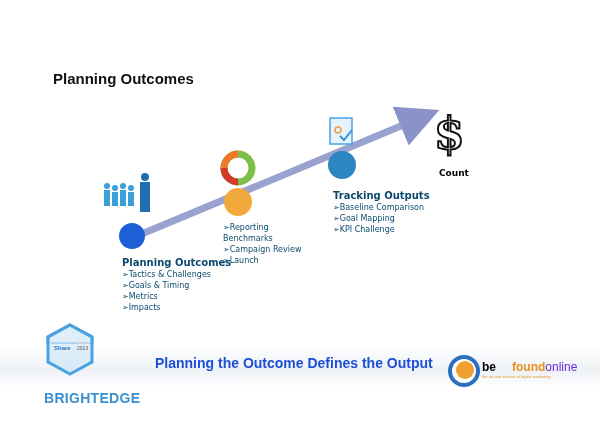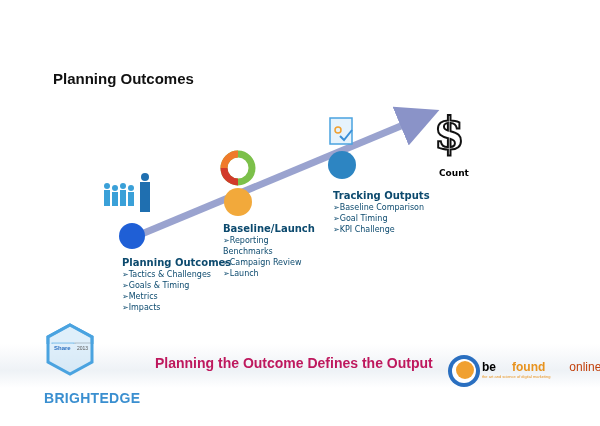--- a/index.html
+++ b/index.html
@@ -4,26 +4,26 @@
 <style>
   html, body { margin:0; padding:0; }
   body { width:600px; height:426px; background:#fff; position:relative; overflow:hidden; font-family:"Liberation Sans", sans-serif; }
   .title { position:absolute; left:53px; top:70px; font-size:15px; font-weight:bold; color:#111; }
   svg.main { position:absolute; left:0; top:0; }
   .label { position:absolute; font-family:"DejaVu Sans", sans-serif; color:#0c4a6e; }
   .label .h { font-size:10px; font-weight:bold; line-height:13px; }
   .label .i { font-size:8px; line-height:11px; }
   .count { position:absolute; left:439px; top:168px; font-family:"DejaVu Sans", sans-serif; font-size:9px; font-weight:bold; }
   .banner { position:absolute; left:0; top:344px; width:600px; height:44px; background:linear-gradient(180deg,#fff 0%,#eef2f6 60%,#fff 100%); }
-  .bannertxt { position:absolute; left:155px; top:355px; font-size:14px; font-weight:bold; color:#be185d; }
+  .bannertxt { position:absolute; left:155px; top:355px; font-size:14px; font-weight:bold; color:#1d4ed8; }
   .brightedge { position:absolute; left:44px; top:390px; font-size:14px; font-weight:bold; color:#3a8fd0; letter-spacing:0.3px; }
   .bfo { position:absolute; left:482px; top:360px; font-size:12px; font-weight:bold; }
   .bfo .a { color:#000000; }
   .bfo .b { color:#e8931e;padding-left:16px; }
-  .bfo .c { color:#c2410c; font-weight:normal;margin-left:24px; }
+  .bfo .c { color:#6d28d9; font-weight:normal; }
   .bfo-tag { position:absolute; left:482px; top:374px; font-size:4px; color:#e8931e; }
 </style>
 </head>
 <body>
 
 <div class="title">Planning Outcomes</div>
 
 <svg class="main" width="600" height="426">
   <defs>
     <marker id="ah" markerWidth="6" markerHeight="6" refX="3" refY="3" orient="auto">
@@ -77,30 +77,29 @@
 <div class="count">Count</div>
 
 <div class="label" style="left:122px;top:256px;">
   <div class="h">Planning Outcomes</div>
   <div class="i">➢Tactics &amp; Challenges</div>
   <div class="i">➢Goals &amp; Timing</div>
   <div class="i">➢Metrics</div>
   <div class="i">➢Impacts</div>
 </div>
 <div class="label" style="left:223px;top:222px;">
-  <div class="h">Baseline/Launch</div>
   <div class="i">➢Reporting</div>
   <div class="i">Benchmarks</div>
   <div class="i">➢Campaign Review</div>
   <div class="i">➢Launch</div>
 </div>
 <div class="label" style="left:333px;top:189px;">
   <div class="h">Tracking Outputs</div>
   <div class="i">➢Baseline Comparison</div>
-  <div class="i">➢Goal Timing</div>
+  <div class="i">➢Goal Mapping</div>
   <div class="i">➢KPI Challenge</div>
 </div>
 
 <div class="banner"></div>
 <svg class="main" width="600" height="426" style="pointer-events:none">
   <polygon points="70,325 92,337 92,362 70,374 48,362 48,337" fill="#bfe0f5" opacity="0.5"></polygon>
   <polygon points="70,325 92,337 92,362 70,374 48,362 48,337" fill="none" stroke="#4aa3e0" stroke-width="3"></polygon>
   <circle cx="464" cy="371" r="16" fill="#2a6fc0"></circle>
   <circle cx="464" cy="371" r="12" fill="#fff"></circle>
   <circle cx="465" cy="370" r="9" fill="#f0a030"></circle>

